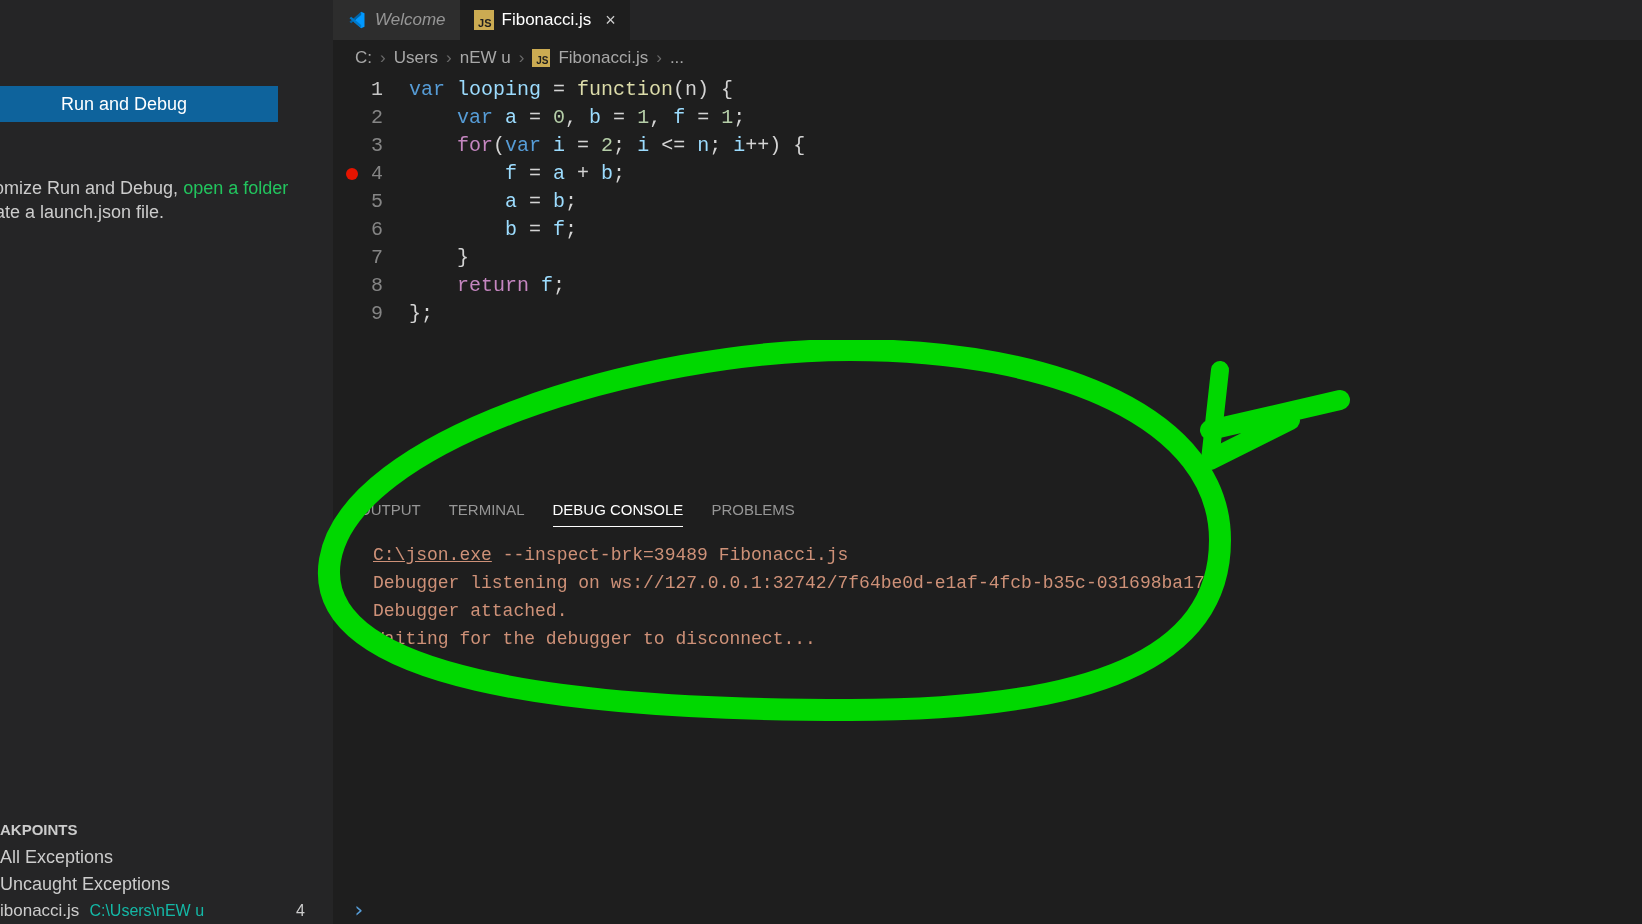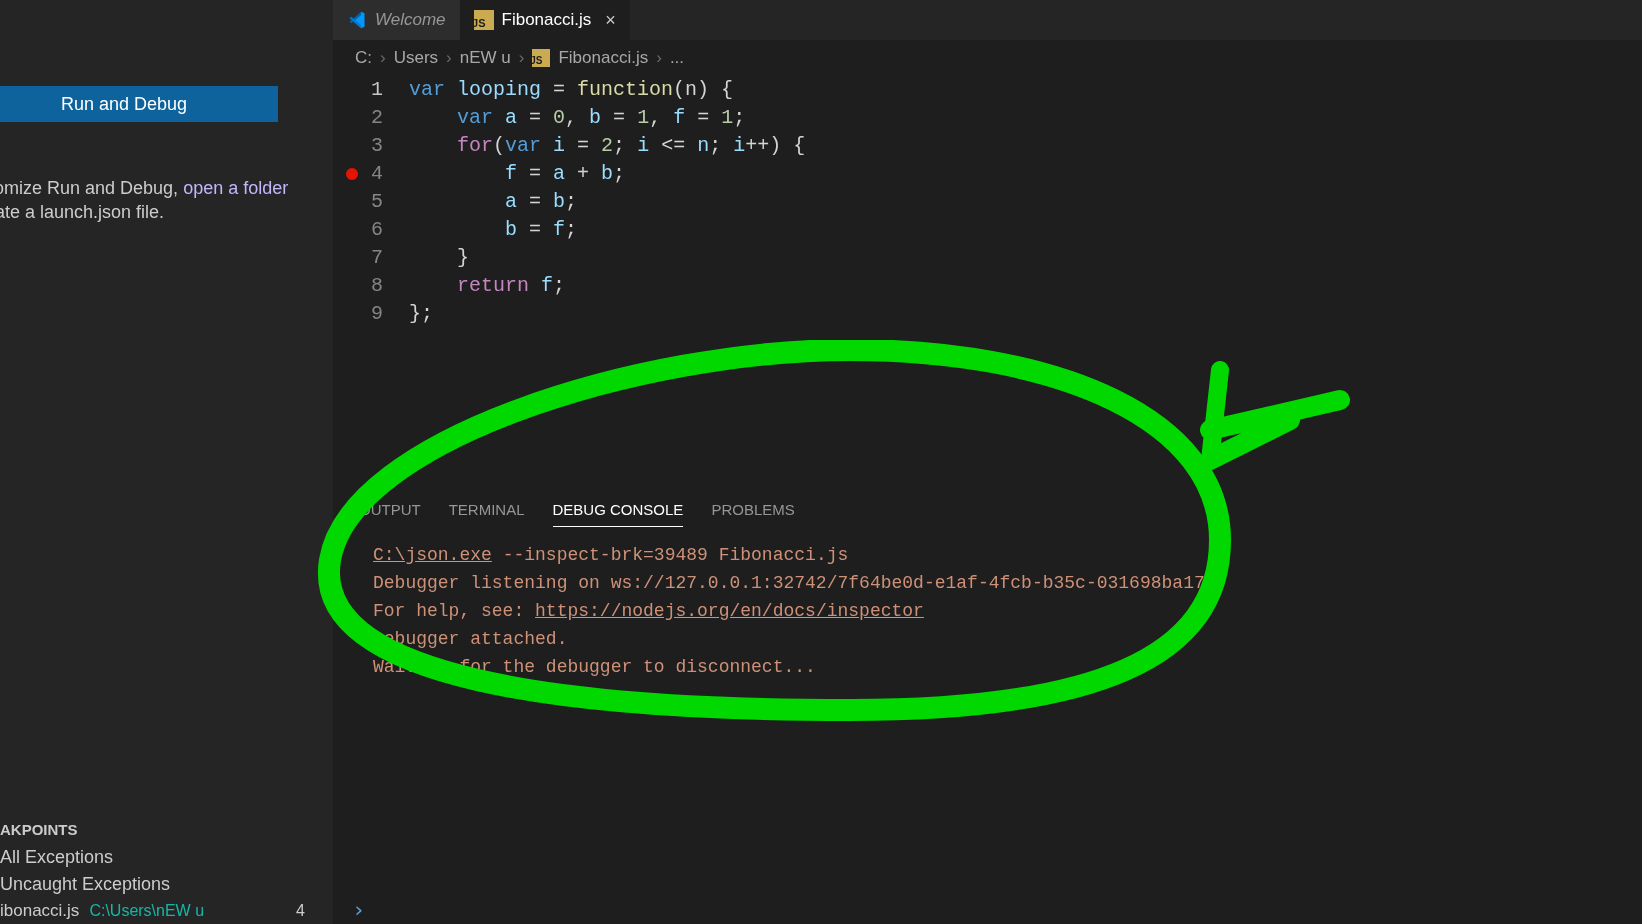--- a/index.html
+++ b/index.html
@@ -32,21 +32,21 @@
   font-size: 18px;
   cursor: pointer;
 }
 .customize-text {
   margin-top: 14px;
   margin-left: -30px;
   font-size: 18px;
   line-height: 1.35;
   color: #cccccc;
 }
-.customize-text .link { color: #c4b5fd; cursor: pointer; }
+.customize-text .link { color: #22c55e; cursor: pointer; }
 .sidebar-bottom {
   position: absolute;
   bottom: 0;
   left: -30px;
   right: 0;
 }
 .sec-header {
   font-size: 15px;
   font-weight: 700;
   color: #cccccc;
@@ -90,21 +90,21 @@
 .tab.inactive { background: #2d2d2d; font-style: italic; }
 .tab.active { background: #1e1e1e; color: #ffffff; }
 .vscode-icon { width: 20px; height: 20px; display:inline-flex; align-items:center; justify-content:center; }
 .js-badge {
   background: #cbab52;
   color: #1e1e1e;
   font-size: 11px;
   font-weight: 700;
   width: 20px; height: 20px;
   display: inline-flex; align-items: flex-end; justify-content: flex-end;
-  padding: 0 8px 1px 0;
+  padding: 0 2px 1px 0;
 }
 .tab-close { color: #cccccc; font-size: 18px; margin-left: 6px; }
 
 .breadcrumb {
   display: flex; align-items: center; gap: 8px;
   padding: 8px 22px; font-size: 17px; color: #a0a0a0;
 }
 .breadcrumb .sep { color: #6b6b6b; }
 .breadcrumb .crumb { color: #a8a8a8; }
 .breadcrumb .js-badge { width:18px; height:18px; font-size:10px; }
@@ -252,21 +252,20 @@
     <div class="panel">
       <div class="panel-tabs">
         <div class="ptab">OUTPUT</div>
         <div class="ptab">TERMINAL</div>
         <div class="ptab active">DEBUG CONSOLE</div>
         <div class="ptab">PROBLEMS</div>
       </div>
       <div class="console">
         <div><span class="u">C:\json.exe</span><span> --inspect-brk=39489 Fibonacci.js</span></div>
         <div>Debugger listening on ws://127.0.0.1:32742/7f64be0d-e1af-4fcb-b35c-031698ba171f</div>
-        <div><span>For help, see: </span><span class="u">https://nodejs.org/en/docs/inspector</span></div>
         <div>Debugger attached.</div>
         <div>Waiting for the debugger to disconnect...</div>
       </div>
     </div>
   </div>
 </div>
 
 <div class="prompt-chev">›</div>
 
 <svg class="annot" style="left:290px; top:340px;" width="1080" height="400">

